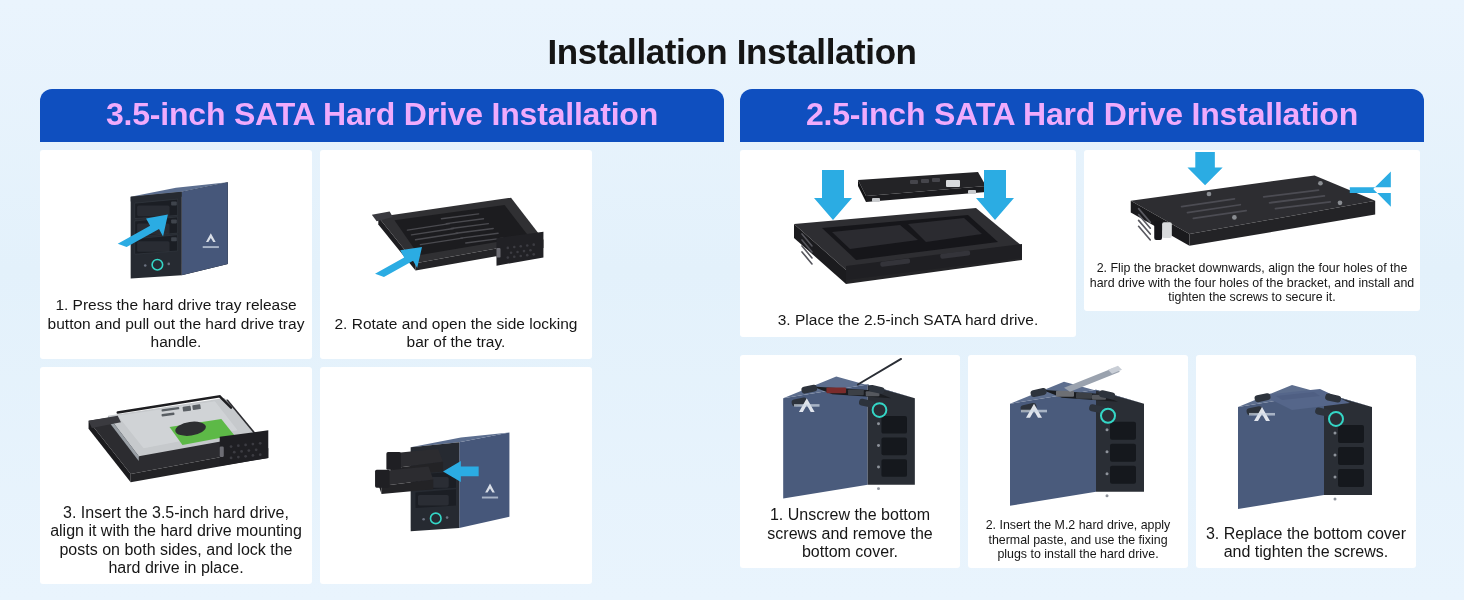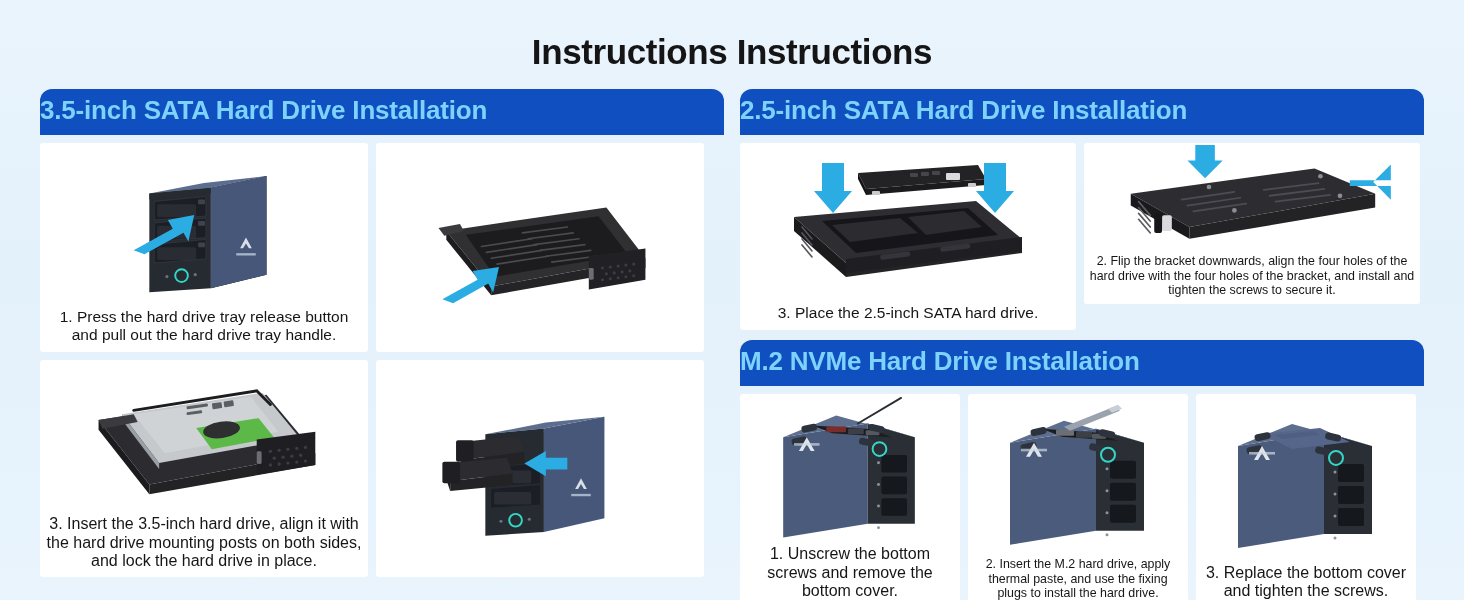--- a/index.html
+++ b/index.html
@@ -38,23 +38,24 @@
     padding: 20px 40px 0 40px;
     height: 512px;
   }
   .col { flex: 1; display: flex; flex-direction: column; gap: 10px; }
   .col-right { display: flex; flex-direction: column; gap: 10px; }
 
   
   .section { display: flex; flex-direction: column; }
   .section-header {
     background: #0f4fbf;
-    color: #7dd3fc;
-    font-size: 26px;
+    color: #f0abfc;
+    font-size: 32px;
     font-weight: bold;
+    text-align: center;
     border-radius: 12px 12px 0 0;
     padding: 7px 0 9px 0;
     letter-spacing: -0.2px;
     line-height: 1.15;
   }
   .section-body {
     display: flex;
     flex-wrap: wrap;
     gap: 8px;
     padding-top: 8px;
@@ -82,40 +83,40 @@
     line-height: 1.17;
     color: #161616;
     text-align: center;
     padding: 3px 7px 8px 7px;
     width: 100%;
   }
   .card-caption.small { font-size: 16px; line-height: 1.16; padding: 2px 5px 6px 5px; }
   .card-caption.tiny  { font-size: 12.4px; line-height: 1.17; padding: 2px 4px 6px 4px; }
 
   
-  .s1 .card { width: 328px; height: 209px; }
+  .s1 .card { width: 272px; height: 209px; }
   .s1 .card.row2 { height: 217px; }
 
   
   .s2 .card.a { width: 336px; height: 187px; }
   .s2 .card.b { width: 336px; height: 161px; }
 
   
   .s3 .card { width: 220px; height: 213px; }
 
   
   .fig { position: absolute; inset: 0; }
   .fig svg { width: 100%; height: 100%; display: block; }
 </style>
 </head>
 <body>
 
 <div class="page">
 
-  <h1 class="page-title">Instructions Instructions</h1>
+  <h1 class="page-title">Installation Installation</h1>
 
   <div class="columns">
 
     <div class="col">
       <div class="section s1">
         <div class="section-header">3.5-inch SATA Hard Drive Installation</div>
         <div class="section-body">
 
           <div class="card">
             <div class="card-figure">
@@ -213,20 +214,21 @@
                     </g>
                     <rect x="218" y="96" width="5" height="12" rx="1.5" fill="#6d6d74"></rect>
                   </g>
 
                   <g fill="#2bace3">
                     <path d="M68 128 L104 108 L99 99 L126 95 L120 121 L115 112 L79 132 Z"></path>
                   </g>
                 </svg>
               </div>
             </div>
+            <div class="card-caption">2. Rotate and open the side locking bar of the tray.</div>
           </div>
 
           <div class="card row2">
             <div class="card-figure">
               <div class="fig">
                 <svg viewBox="0 0 336 150" preserveAspectRatio="xMidYMid meet">
                   <g>
 
                     <path d="M60 58 L232 32 L282 92 L112 124 Z" fill="#2c2c30"></path>
                     <path d="M60 58 L112 124 L112 134 L60 68 Z" fill="#1b1b1e"></path>
@@ -430,21 +432,20 @@
                 </svg>
               </div>
             </div>
             <div class="card-caption tiny">2. Flip the bracket downwards, align the four holes of the hard drive with the four holes of the bracket, and install and tighten the screws to secure it.</div>
           </div>
 
         </div>
       </div>
 
       <div class="section s3">
-        <div class="section-header">M.2 NVMe Hard Drive Installation</div>
         <div class="section-body">
 
           <div class="card">
             <div class="card-figure">
               <div class="fig">
                 <svg viewBox="0 0 220 152" preserveAspectRatio="xMidYMid meet">
                   <g>
 
                     <path d="M42 44 L128 30 L128 132 L42 146 Z" fill="#4a5b7c"></path>
 

